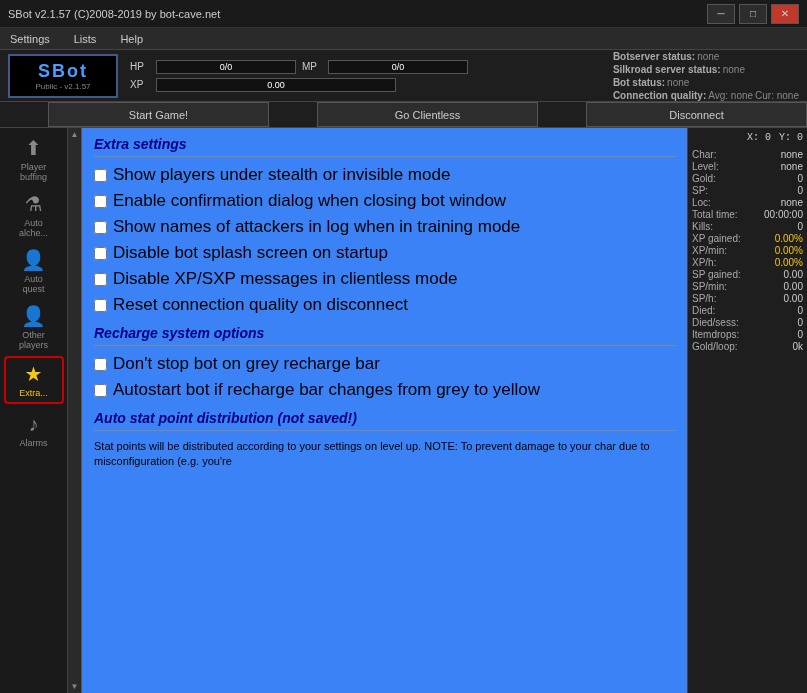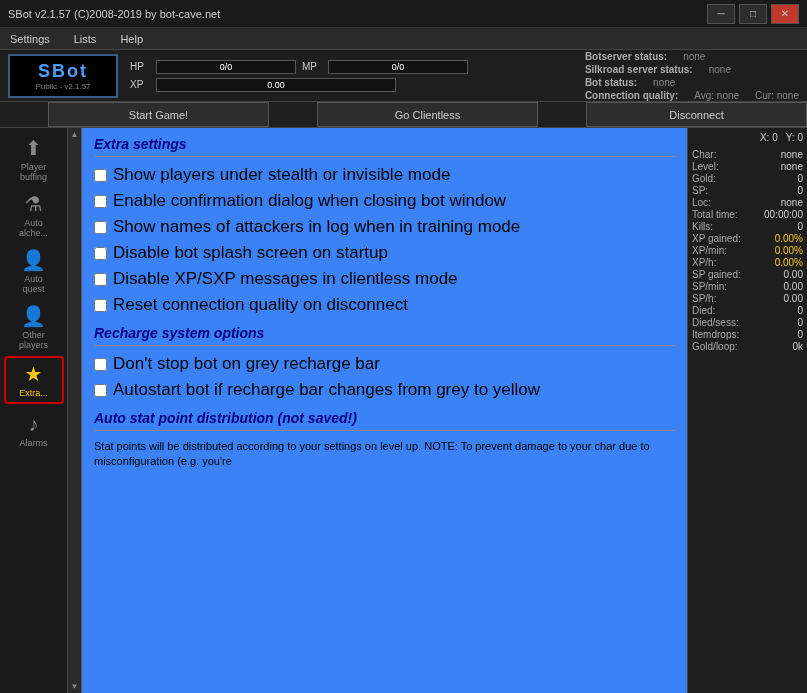--- a/index.html
+++ b/index.html
@@ -129,21 +129,21 @@
     }
 
     .server-status {
       display: flex;
       flex-direction: column;
       gap: 2px;
       font-size: 10px;
     }
     .server-status .label { color: #aaa; font-weight: bold; }
     .server-status .val { color: #888; }
-    .server-status-row { display: flex; gap: 16px; }
+    .server-status-row { display: flex; gap: 2px; }
 
     
     .action-buttons {
       display: flex;
       background: #1e1e1e;
       border-bottom: 1px solid #444;
       height: 26px;
     }
     .action-btn {
       flex: 1;
@@ -247,20 +247,21 @@
       flex-direction: column;
       padding: 4px;
       font-size: 10px;
     }
     .coords-row {
       display: flex;
       justify-content: flex-end;
       gap: 8px;
       margin-bottom: 6px;
       color: #ccc;
+      font-family: Liberation Mono, monospace;
     }
     .stats-grid {
       display: grid;
       grid-template-columns: auto auto;
       gap: 1px 4px;
       margin-bottom: 12px;
     }
     .stat-label { color: #aaa; }
     .stat-value { color: #ccc; text-align: right; }
     .stat-value.yellow { color: #f5c518; text-align: right; }

